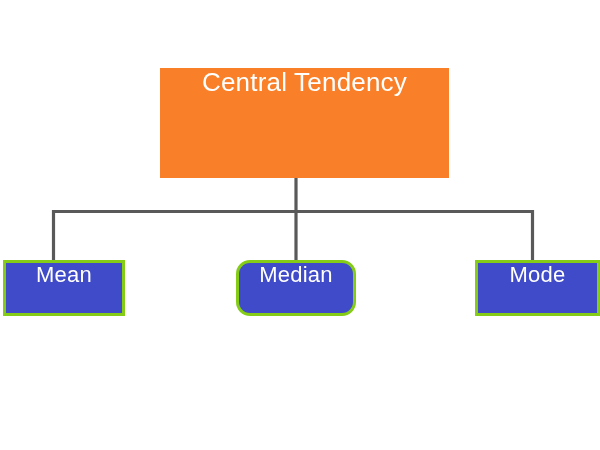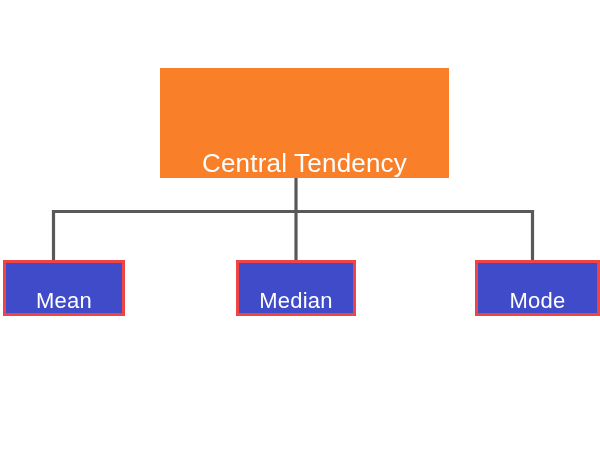--- a/index.html
+++ b/index.html
@@ -20,21 +20,21 @@
   #connector-layer {
     position: absolute;
     left: 0;
     top: 0;
     width: 600px;
     height: 450px;
   }
   .node {
     position: absolute;
     display: flex;
-    align-items: flex-end;
+    align-items: flex-start;
     justify-content: center;
     box-sizing: border-box;
     color: #ffffff;
     text-align: center;
     line-height: 1.1;
     white-space: nowrap;
   }
   
   #node-root {
     left: 160px;
@@ -42,34 +42,35 @@
     width: 289px;
     height: 110px;
     background: #f97f28;
     border: none;
     font-size: 26px;
     letter-spacing: 0.2px;
   }
   
   .node-child {
     background: #3f4bc8;
-    border: 3px solid #ef4444;
+    border: 3px solid #84cc16;
     height: 56px;
     font-size: 22px;
     letter-spacing: 0.2px;
   }
   #node-mean {
     left: 3px;
     top: 260px;
     width: 122px;
   }
   #node-median {
     left: 236px;
     top: 260px;
     width: 120px;
+    border-radius: 14px;
   }
   #node-mode {
     left: 475px;
     top: 260px;
     width: 125px;
   }
   .node-label {
     display: block;
   }
 </style>

